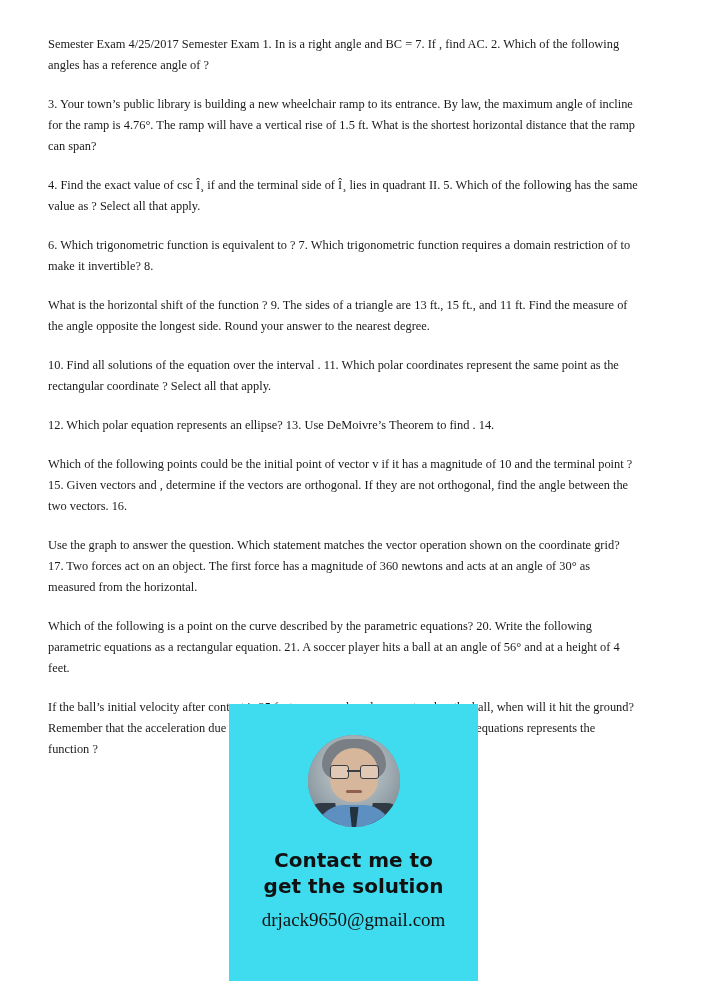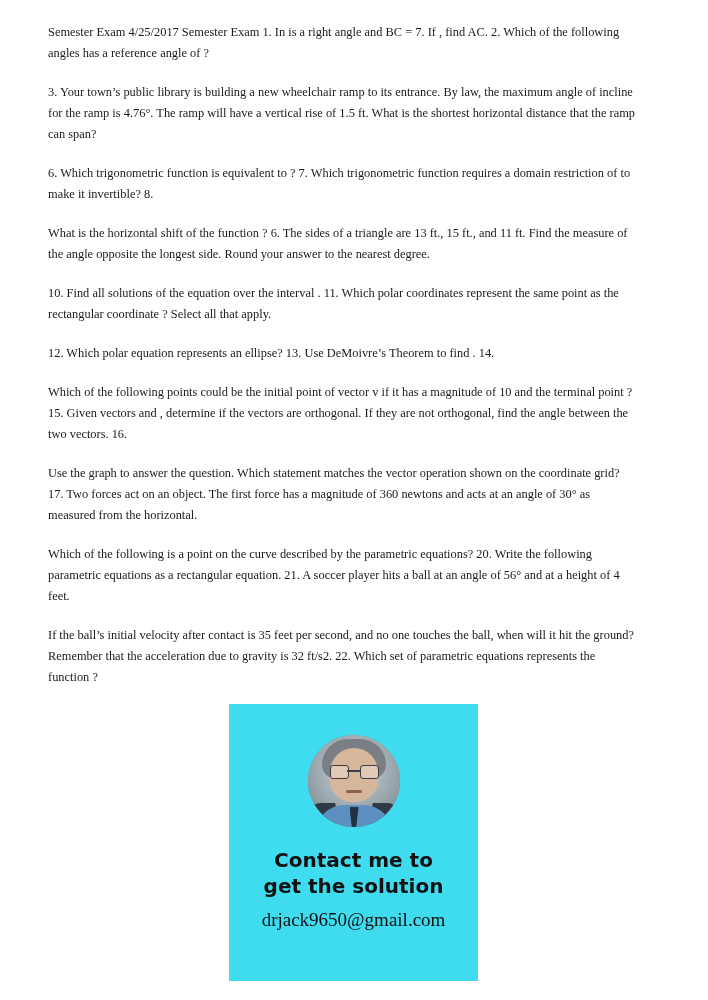--- a/index.html
+++ b/index.html
@@ -13,21 +13,21 @@
     font-family: "Liberation Serif", serif;
     color: #1a1a1a;
     overflow: hidden;
     position: relative;
   }
   .page {
     position: relative;
     width: 708px;
     height: 1000px;
     box-sizing: border-box;
-    padding: 22px 70px 0 48px;
+    padding: 34px 70px 0 48px;
   }
   .doc-body {
     font-size: 12.4px;
     line-height: 21px;
     text-align: left;
   }
   .para {
     margin: 0 0 18px 0;
     white-space: pre-line;
   }
@@ -135,22 +135,23 @@
     margin-top: 8px;
   }
 </style>
 </head>
 <body>
 
 <div class="page">
   <div class="doc-body">
     <p class="para">Semester Exam 4/25/2017 Semester Exam 1. In is a right angle and BC = 7. If , find AC. 2. Which of the following angles has a reference angle of ?</p>
     <p class="para">3. Your town’s public library is building a new wheelchair ramp to its entrance. By law, the maximum angle of incline for the ramp is 4.76°. The ramp will have a vertical rise of 1.5 ft. What is the shortest horizontal distance that the ramp can span?</p>
+    <p class="para">4. Find the exact value of csc Î¸ if and the terminal side of Î¸ lies in quadrant II. 5. Which of the following has the same value as ? Select all that apply.</p>
     <p class="para">6. Which trigonometric function is equivalent to ? 7. Which trigonometric function requires a domain restriction of to make it invertible? 8.</p>
-    <p class="para">What is the horizontal shift of the function ? 6. The sides of a triangle are 13 ft., 15 ft., and 11 ft. Find the measure of the angle opposite the longest side. Round your answer to the nearest degree.</p>
+    <p class="para">What is the horizontal shift of the function ? 9. The sides of a triangle are 13 ft., 15 ft., and 11 ft. Find the measure of the angle opposite the longest side. Round your answer to the nearest degree.</p>
     <p class="para">10. Find all solutions of the equation over the interval . 11. Which polar coordinates represent the same point as the rectangular coordinate ? Select all that apply.</p>
     <p class="para">12. Which polar equation represents an ellipse? 13. Use DeMoivre’s Theorem to find . 14.</p>
     <p class="para">Which of the following points could be the initial point of vector v if it has a magnitude of 10 and the terminal point ? 15. Given vectors and , determine if the vectors are orthogonal. If they are not orthogonal, find the angle between the two vectors. 16.</p>
     <p class="para">Use the graph to answer the question. Which statement matches the vector operation shown on the coordinate grid? 17. Two forces act on an object. The first force has a magnitude of 360 newtons and acts at an angle of 30° as measured from the horizontal.</p>
     <p class="para">Which of the following is a point on the curve described by the parametric equations? 20. Write the following parametric equations as a rectangular equation. 21. A soccer player hits a ball at an angle of 56° and at a height of 4 feet.</p>
     <p class="para">If the ball’s initial velocity after contact is 35 feet per second, and no one touches the ball, when will it hit the ground? Remember that the acceleration due to gravity is 32 ft/s2. 22. Which set of parametric equations represents the function ?</p>
   </div>
 
   <div class="overlay-card">
     <div class="overlay-photo">

